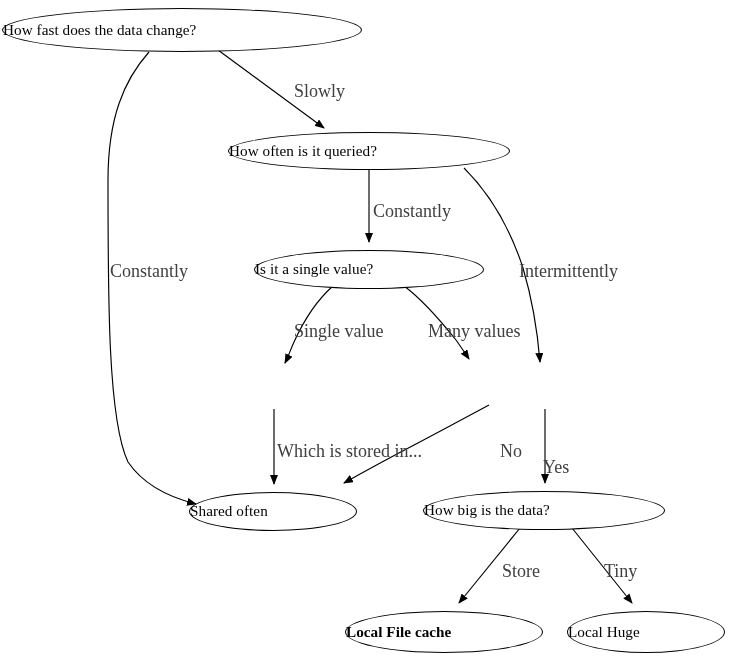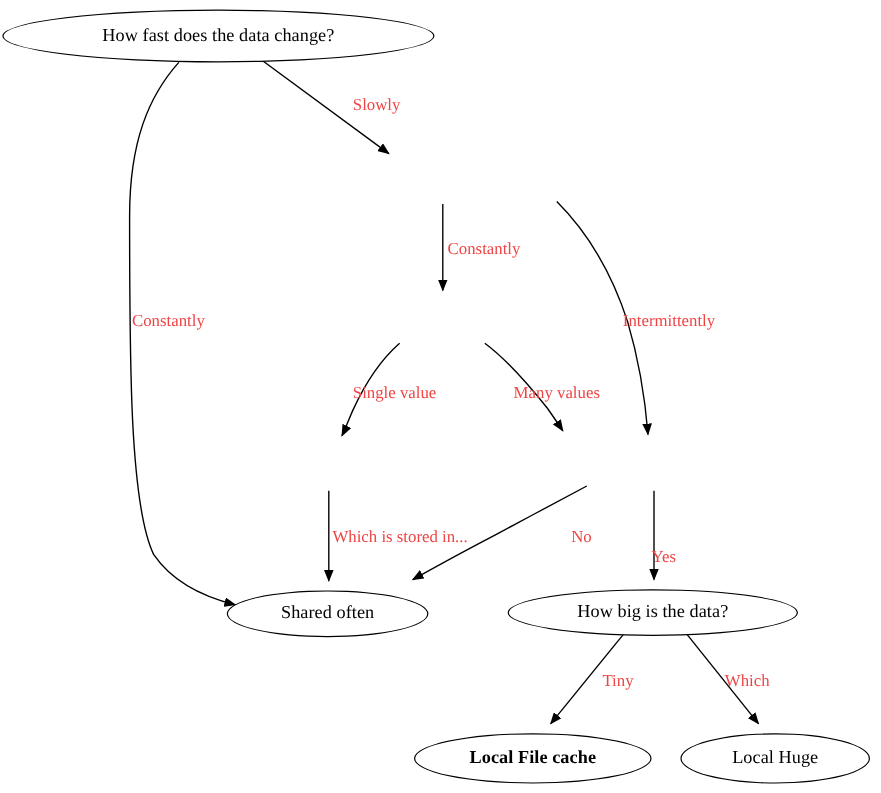--- a/index.html
+++ b/index.html
@@ -30,41 +30,40 @@
     position: absolute;
     left: 0;
     top: 0;
     width: 734px;
     height: 661px;
   }
   .node {
     position: absolute;
     display: flex;
     align-items: center;
-    justify-content: center;
     box-sizing: border-box;
     border: 1.15px solid #000000;
     border-radius: 50%;
     background: #ffffff;
     white-space: nowrap;
   }
   .node-label {
     font-size: 15.2px;
     line-height: 1;
     letter-spacing: 0.05px;
     color: #000000;
     position: relative;
     top: -0.5px;
   }
   .edge-label {
     position: absolute;
-    font-size: 14px;
+    font-size: 18px;
     line-height: 1;
     white-space: nowrap;
-    color: #ef4444;
+    color: #404040;
   }
 </style>
 </head>
 <body>
 
 <div id="graph-canvas">
 
   <svg id="edge-layer" viewBox="0 0 734 661" width="734" height="661" xmlns="http://www.w3.org/2000/svg">
     <defs>
       <marker id="arrowhead" markerWidth="10" markerHeight="8" refX="9" refY="4" orient="auto" markerUnits="userSpaceOnUse">
@@ -94,21 +93,27 @@
 
     <path d="M572,528 L632,603" fill="none" stroke="#000000" stroke-width="1.15" marker-end="url(#arrowhead)"></path>
   </svg>
 
   <div id="node-layer">
 
     <div class="node" style="left: 2px; top: 8px; width: 360px; height: 44px;">
       <span class="node-label">How fast does the data change?</span>
     </div>
 
+    <div class="node" style="left: 228px; top: 132px; width: 282px; height: 38px;">
+      <span class="node-label">How often is it queried?</span>
+    </div>
 
+    <div class="node" style="left: 254px; top: 249.5px; width: 230px; height: 39px;">
+      <span class="node-label">Is it a single value?</span>
+    </div>
 
 
 
     <div class="node" style="left: 189px; top: 491.5px; width: 168px; height: 39px;">
       <span class="node-label">Shared often</span>
     </div>
 
     <div class="node" style="left: 423px; top: 490.5px; width: 242px; height: 39px;">
       <span class="node-label">How big is the data?</span>
     </div>
@@ -121,19 +126,19 @@
       <span class="node-label">Local Huge</span>
     </div>
 
     <span class="edge-label" style="left: 110px; top: 262px;">Constantly</span>
     <span class="edge-label" style="left: 294px; top: 82px;">Slowly</span>
     <span class="edge-label" style="left: 373px; top: 202px;">Constantly</span>
     <span class="edge-label" style="left: 519px; top: 262px;">Intermittently</span>
     <span class="edge-label" style="left: 294px; top: 322px;">Single value</span>
     <span class="edge-label" style="left: 428px; top: 322px;">Many values</span>
     <span class="edge-label" style="left: 277px; top: 442px;">Which is stored in...</span>
-    <span class="edge-label" style="left: 476px; top: 442px;">No</span>
+    <span class="edge-label" style="left: 500px; top: 442px;">No</span>
     <span class="edge-label" style="left: 543px; top: 442px; margin-top: 16px;">Yes</span>
-    <span class="edge-label" style="left: 502px; top: 562px;">Tiny</span>
-    <span class="edge-label" style="left: 604px; top: 562px;">Which</span>
+    <span class="edge-label" style="left: 502px; top: 562px;">Store</span>
+    <span class="edge-label" style="left: 604px; top: 562px;">Tiny</span>
 
   </div>
 </div>
 
 </body></html>

